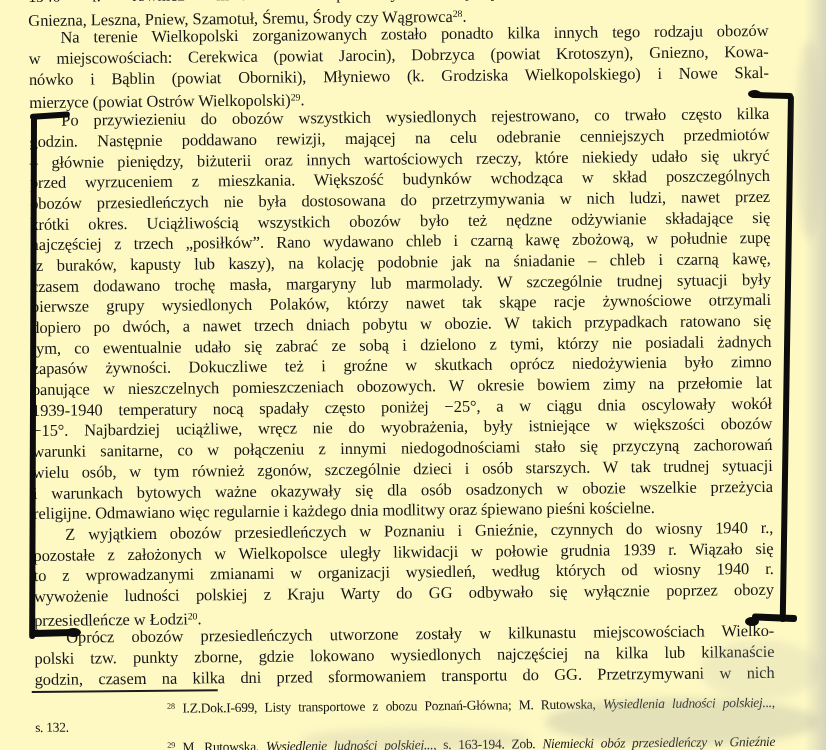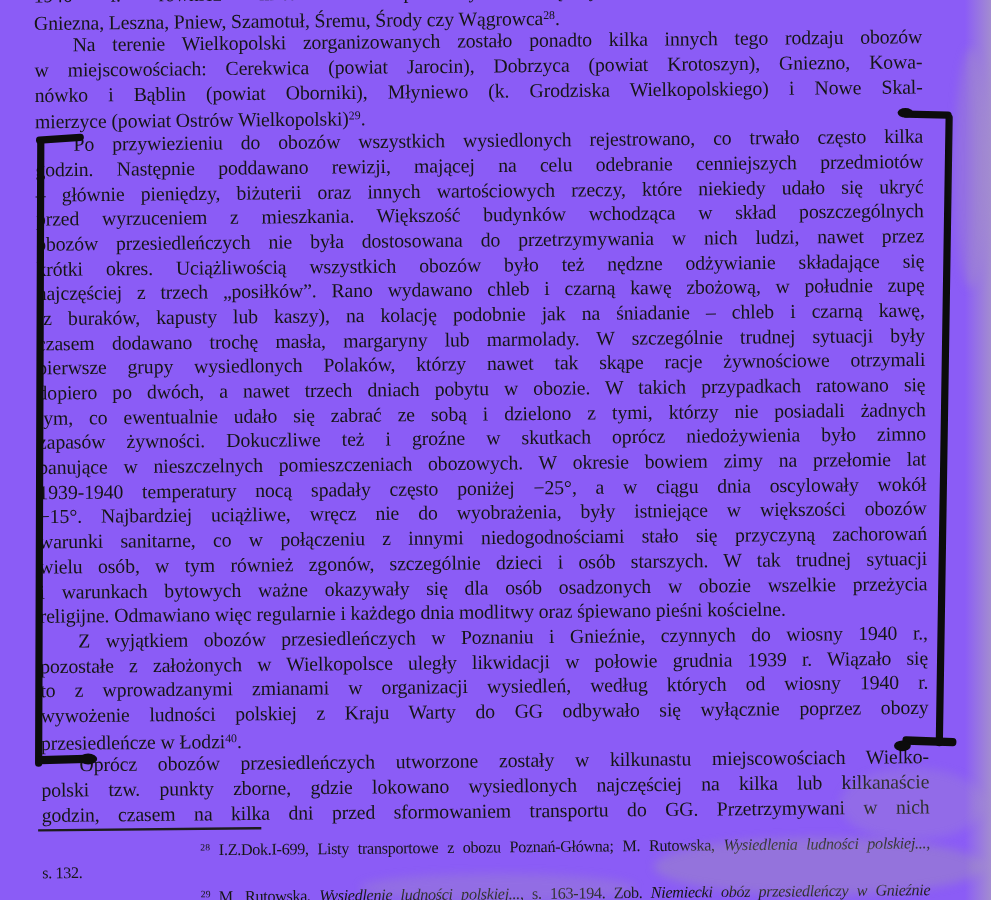--- a/index.html
+++ b/index.html
@@ -2,21 +2,21 @@
 <html><head>
 <meta charset="utf-8">
 <style>
   html,body{margin:0;padding:0;}
   body{
     width:826px;height:750px;overflow:hidden;position:relative;
     background:#ffffff;
     font-family:"Liberation Serif","DejaVu Serif",serif;
   }
   .page{
-    position:absolute;inset:0;background:#8b5cf6;overflow:hidden;
+    position:absolute;inset:0;background:#fef9c3;overflow:hidden;
   }
   
   .text-col{
     position:absolute;left:28px;top:-13px;width:740px;
     transform:rotate(-0.55deg);transform-origin:0 0;
     color:#161616;
   }
   #main-text{font-size:16.5px;letter-spacing:-0.1px;}
   .line{
     height:20.7px;line-height:20.7px;
@@ -86,21 +86,21 @@
         <div class="line"><span>1939-1940 temperatury nocą spadały często poniżej −25°, a w ciągu dnia oscylowały wokół</span></div>
         <div class="line"><span>−15°. Najbardziej uciążliwe, wręcz nie do wyobrażenia, były istniejące w większości obozów</span></div>
         <div class="line"><span>warunki sanitarne, co w połączeniu z innymi niedogodnościami stało się przyczyną zachorowań</span></div>
         <div class="line"><span>wielu osób, w tym również zgonów, szczególnie dzieci i osób starszych. W tak trudnej sytuacji</span></div>
         <div class="line"><span>i warunkach bytowych ważne okazywały się dla osób osadzonych w obozie wszelkie przeżycia</span></div>
         <div class="line last"><span>religijne. Odmawiano więc regularnie i każdego dnia modlitwy oraz śpiewano pieśni kościelne.</span></div>
         <div class="line ind"><span>Z wyjątkiem obozów przesiedleńczych w Poznaniu i Gnieźnie, czynnych do wiosny 1940 r.,</span></div>
         <div class="line"><span>pozostałe z założonych w Wielkopolsce uległy likwidacji w połowie grudnia 1939 r. Wiązało się</span></div>
         <div class="line"><span>to z wprowadzanymi zmianami w organizacji wysiedleń, według których od wiosny 1940 r.</span></div>
         <div class="line"><span>wywożenie ludności polskiej z Kraju Warty do GG odbywało się wyłącznie poprzez obozy</span></div>
-        <div class="line last"><span>przesiedleńcze w Łodzi</span><span class="sup">40</span><span>.</span></div>
+        <div class="line last"><span>przesiedleńcze w Łodzi</span><span class="sup">20</span><span>.</span></div>
         <div class="line ind"><span>Oprócz obozów przesiedleńczych utworzone zostały w kilkunastu miejscowościach Wielko-</span></div>
         <div class="line"><span>polski tzw. punkty zborne, gdzie lokowano wysiedlonych najczęściej na kilka lub kilkanaście</span></div>
         <div class="line"><span>godzin, czasem na kilka dni przed sformowaniem transportu do GG. Przetrzymywani w nich</span></div>
       </div>
     <div class="fn-rule"></div>
     <div id="footnotes" class="fn">
         <div class="line ind"><span class="sup">28</span><span> I.Z.Dok.I-699, Listy transportowe z obozu Poznań-Główna; M. Rutowska, </span><span class="it">Wysiedlenia ludności polskiej...,</span></div>
         <div class="line last"><span>s. 132.</span></div>
         <div class="line ind"><span class="sup">29</span><span> M. Rutowska, </span><span class="it">Wysiedlenie ludności polskiej...,</span><span> s. 163-194. Zob. </span><span class="it">Niemiecki obóz przesiedleńczy w Gnieźnie</span></div>
       </div>

